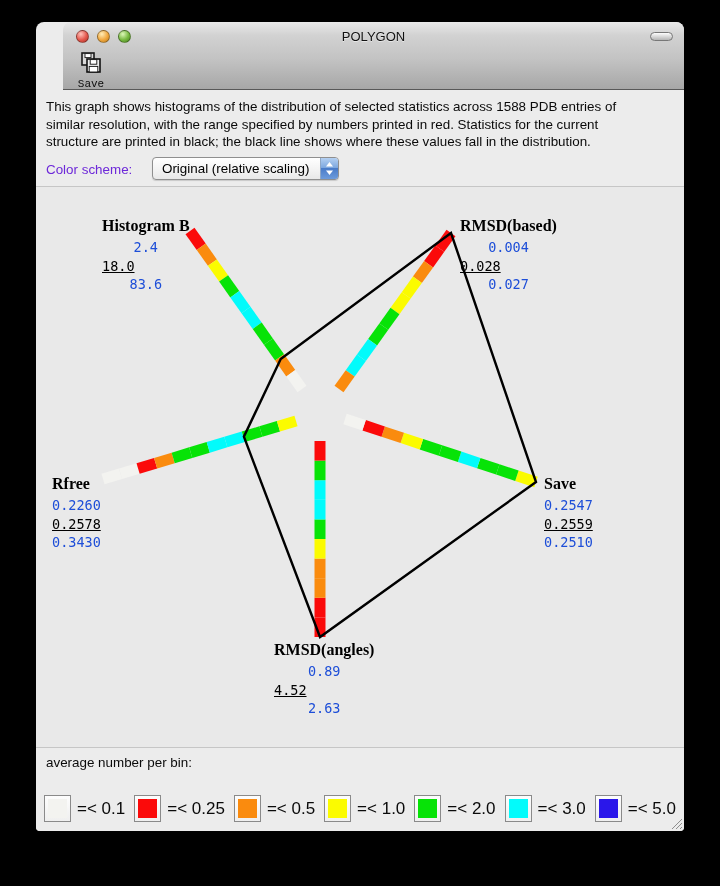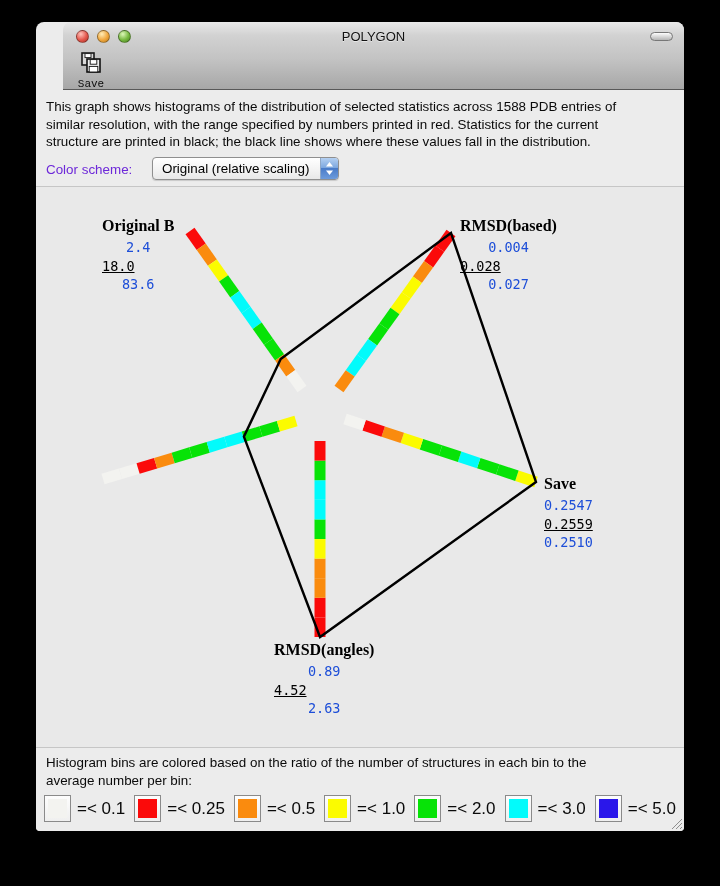--- a/index.html
+++ b/index.html
@@ -139,21 +139,21 @@
           <path d="M4.5 1 L8 5.6 L1 5.6 Z" fill="#fff"></path>
           <path d="M4.5 14 L8 9.4 L1 9.4 Z" fill="#fff"></path>
         </svg>
       </span>
     </div>
   </div>
 
   <div class="plot">
     <div id="axis-labels">
         <div class="axis-label" style="left: 66px; top: 30px;">
-          <div class="t">Original B</div>
+          <div class="t">Histogram B</div>
           <div class="v vr">2.4</div>
           <div class="v vb">18.0</div>
           <div class="v vr">83.6</div>
         </div>
         <div class="axis-label" style="left: 424px; top: 30px;">
           <div class="t">RMSD(based)</div>
           <div class="v vr">0.004</div>
           <div class="v vb">0.028</div>
           <div class="v vr">0.027</div>
         </div>
@@ -161,20 +161,26 @@
           <div class="t">Save</div>
           <div class="v vr">0.2547</div>
           <div class="v vb">0.2559</div>
           <div class="v vr">0.2510</div>
         </div>
         <div class="axis-label" style="left: 238px; top: 454px;">
           <div class="t">RMSD(angles)</div>
           <div class="v vr">0.89</div>
           <div class="v vb">4.52</div>
           <div class="v vr">2.63</div>
+        </div>
+        <div class="axis-label" style="left: 16px; top: 288px;">
+          <div class="t">Rfree</div>
+          <div class="v vr">0.2260</div>
+          <div class="v vb">0.2578</div>
+          <div class="v vr">0.3430</div>
         </div>
       </div>
     <svg id="plot-svg" width="648" height="560" viewBox="0 0 648 560">
         <line x1="154" y1="44" x2="165.2" y2="59.8" stroke="#FB0A0A" stroke-width="11"></line>
         <line x1="165.2" y1="59.8" x2="176.4" y2="75.6" stroke="#FA8B0E" stroke-width="11"></line>
         <line x1="176.4" y1="75.6" x2="187.6" y2="91.4" stroke="#FBFB00" stroke-width="11"></line>
         <line x1="187.6" y1="91.4" x2="198.8" y2="107.2" stroke="#07E307" stroke-width="11"></line>
         <line x1="198.8" y1="107.2" x2="210" y2="123" stroke="#02FBFB" stroke-width="11"></line>
         <line x1="210" y1="123" x2="221.2" y2="138.8" stroke="#02FBFB" stroke-width="11"></line>
         <line x1="221.2" y1="138.8" x2="232.39999999999998" y2="154.6" stroke="#07E307" stroke-width="11"></line>
@@ -221,21 +227,20 @@
         <line x1="189.8181818181818" y1="255.0909090909091" x2="207.36363636363637" y2="249.8181818181818" stroke="#02FBFB" stroke-width="11"></line>
         <line x1="207.36363636363637" y1="249.8181818181818" x2="224.9090909090909" y2="244.54545454545453" stroke="#07E307" stroke-width="11"></line>
         <line x1="224.9090909090909" y1="244.54545454545453" x2="242.45454545454544" y2="239.27272727272728" stroke="#07E307" stroke-width="11"></line>
         <line x1="242.45454545454544" y1="239.27272727272728" x2="260" y2="234" stroke="#FBFB00" stroke-width="11"></line>
         <polygon points="244.72,171.98000000000002 415,46 500,295 284,450 207.89,249.66" fill="none" stroke="#000000" stroke-width="2.4"></polygon>
       </svg>
   </div>
 
   <div class="bottom-panel">
     <div class="foot-note">
-      <div>Histogram bins are colored based on the ratio of the number of structures in each bin to the</div>
       <div>average number per bin:</div>
     </div>
     <div class="legend-row" id="legend-row">
         <span class="swatch-box">
           <span class="swatch" style="display: block; background: rgb(243, 243, 240);"></span>
         </span>
         <span class="legend-label">=&lt; 0.1</span>
         <span class="swatch-box">
           <span class="swatch" style="display: block; background: rgb(251, 10, 10);"></span>
         </span>

